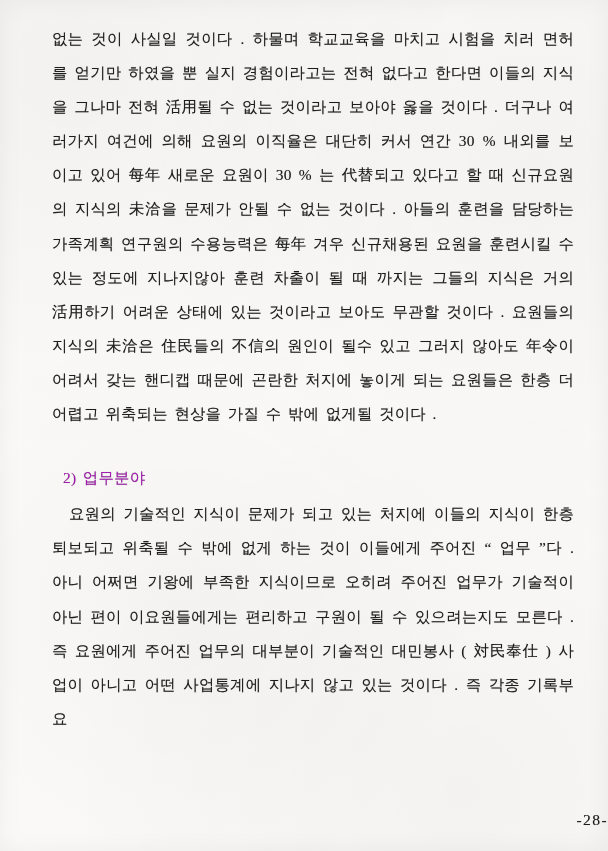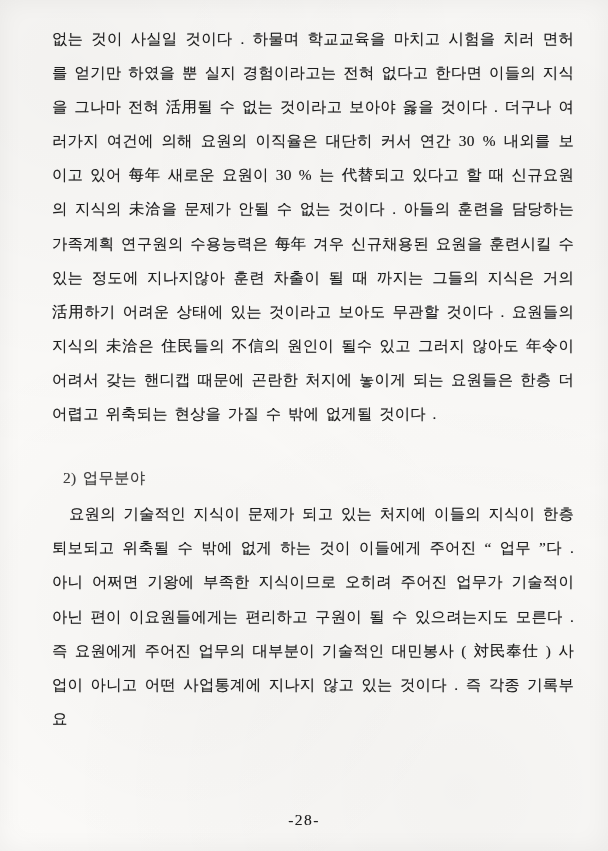--- a/index.html
+++ b/index.html
@@ -55,32 +55,32 @@
   .para.indented {
     text-indent: 17px;
   }
   .sub-head {
     margin: 14px 0 2px 0;
     font-size: 15.4px;
     line-height: 34.1px;
     text-indent: 27px;
     letter-spacing: 0.2px;
     word-spacing: 2.6px;
-    color: #404040;
+    color: #a21caf;
     text-shadow: 0 0 0.7px rgba(0,0,0,0.38);
   }
   .spacer {
     height: 10px;
   }
   .page-number {
     position: absolute;
     left: 0;
     right: 0;
     bottom: 22px;
-    text-align: center;
+    text-align: right;
     font-size: 15.6px;
     letter-spacing: 1.4px;
     color: #1d1d1d;
     text-shadow: 0 0 0.7px rgba(0,0,0,0.4);
   }
   
   .edge-shade {
     position: absolute;
     inset: 0;
     pointer-events: none;

